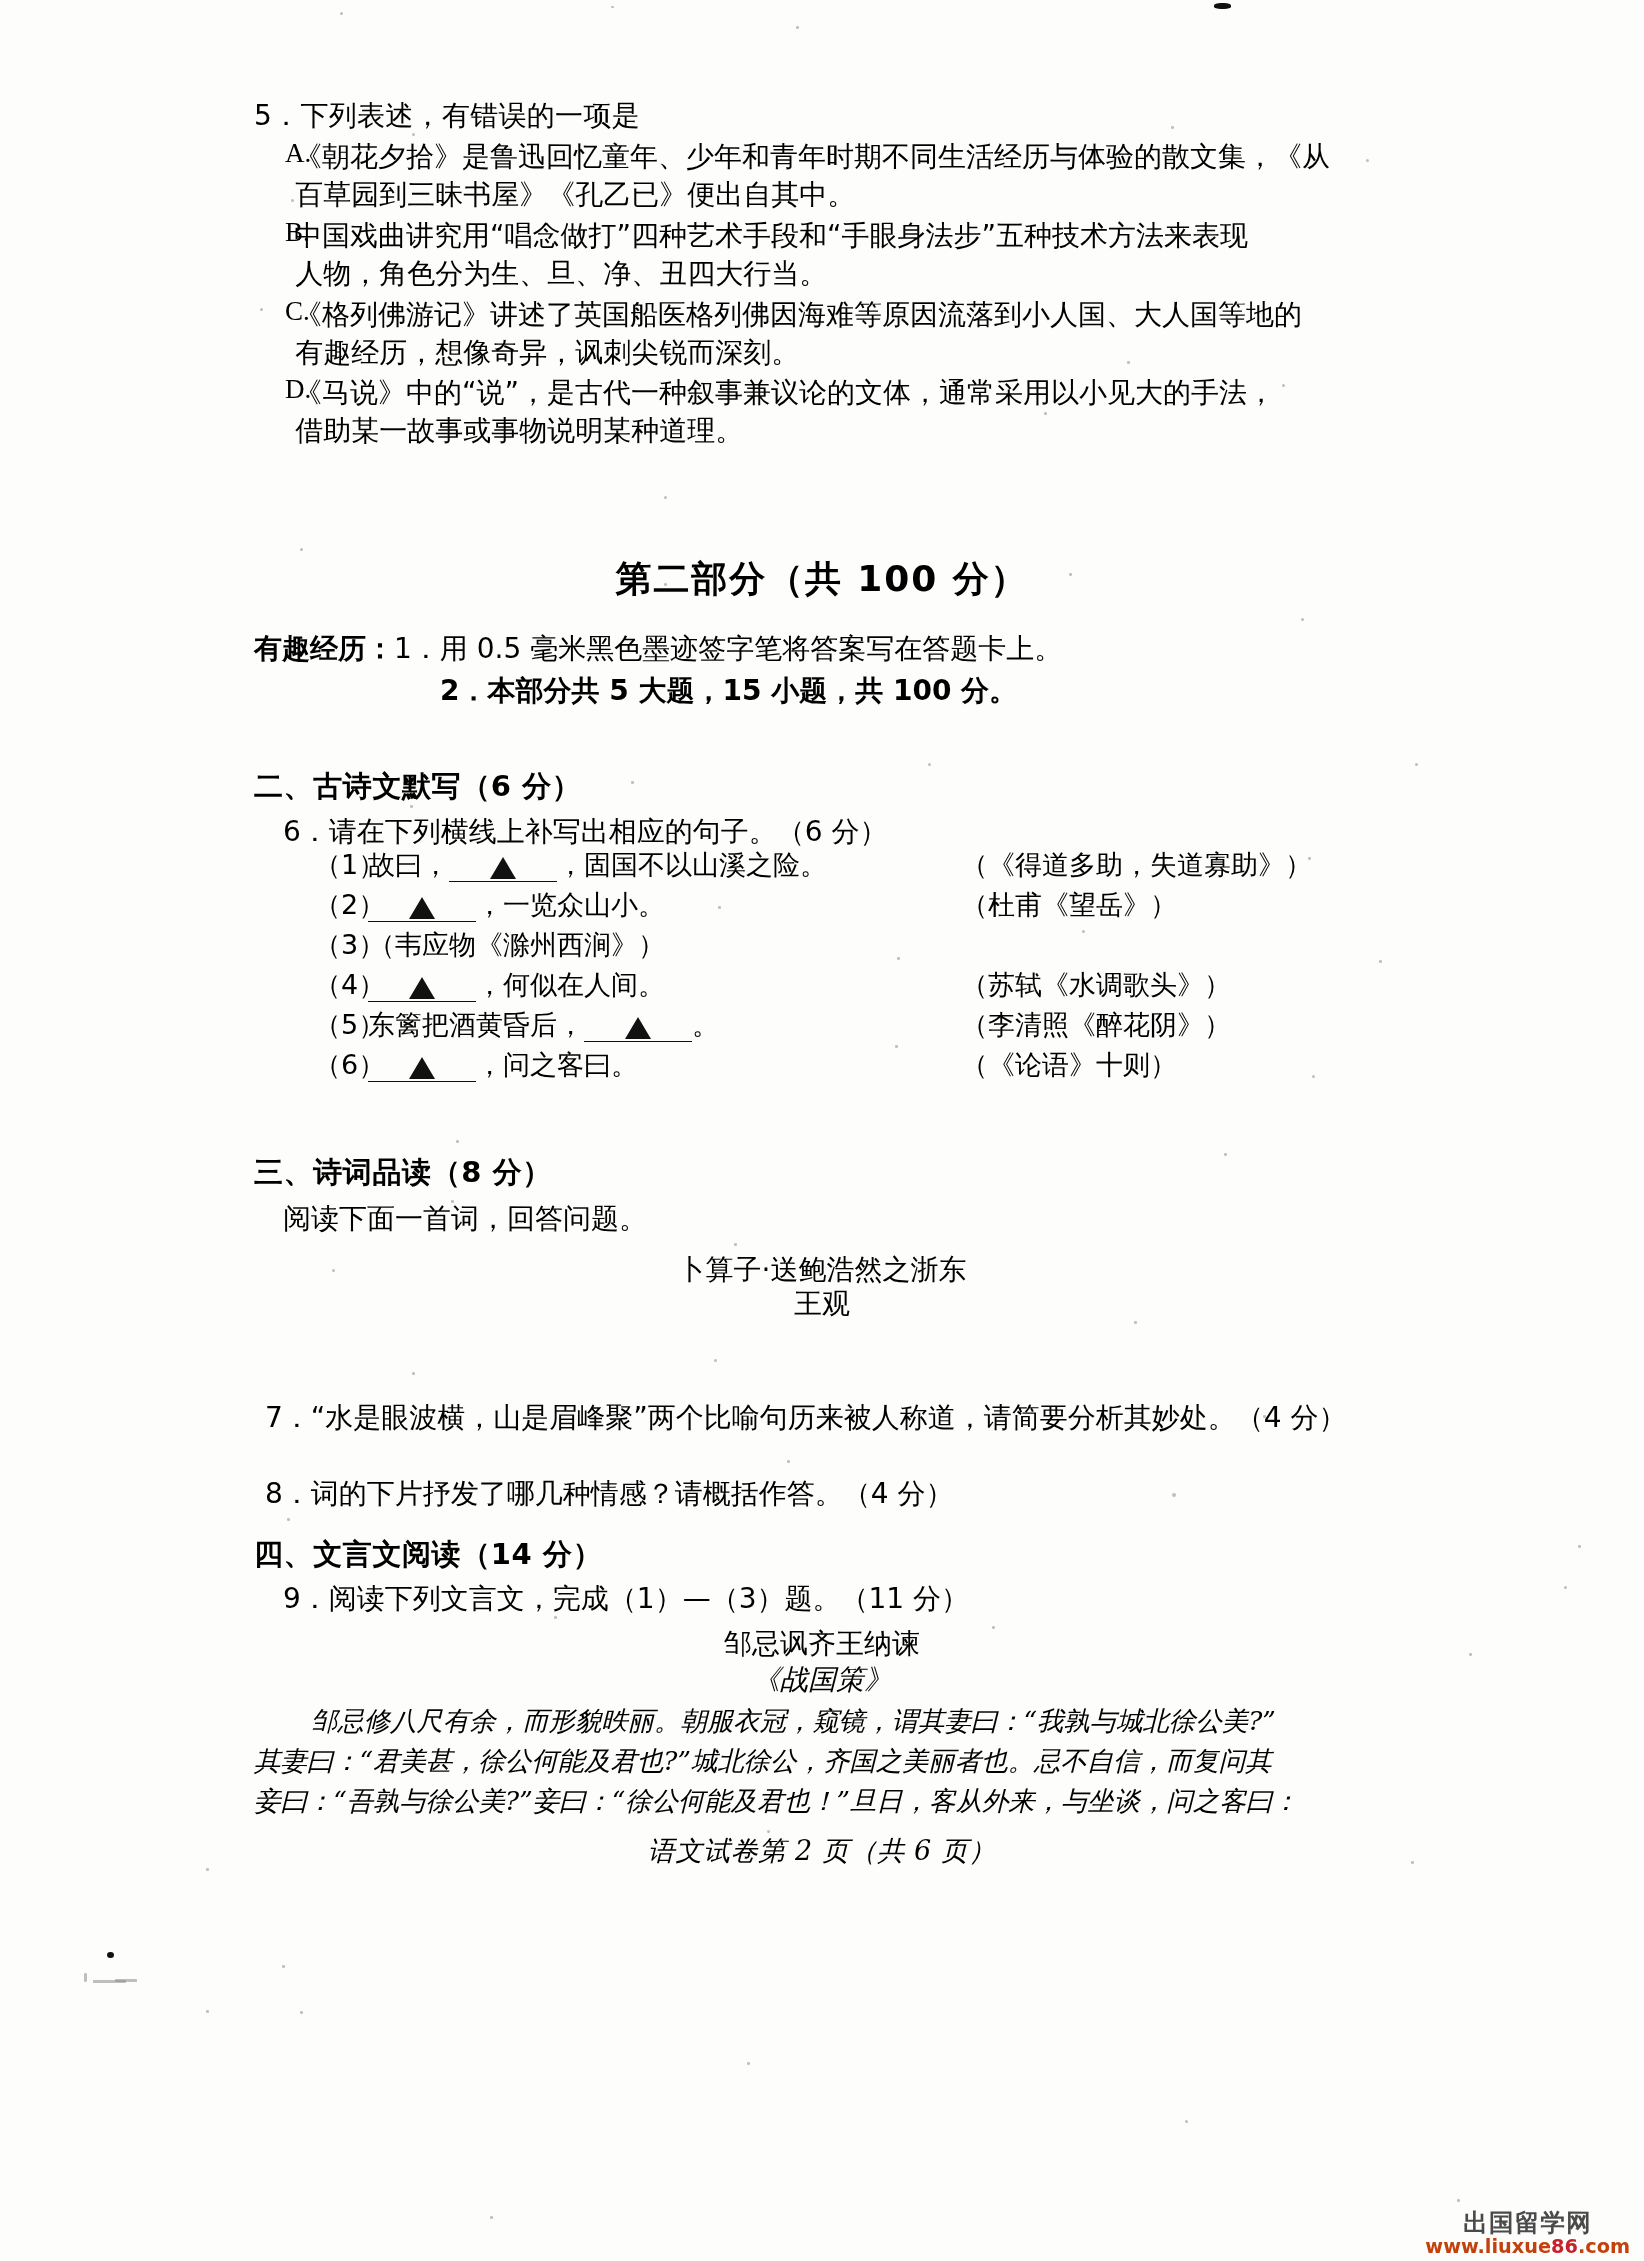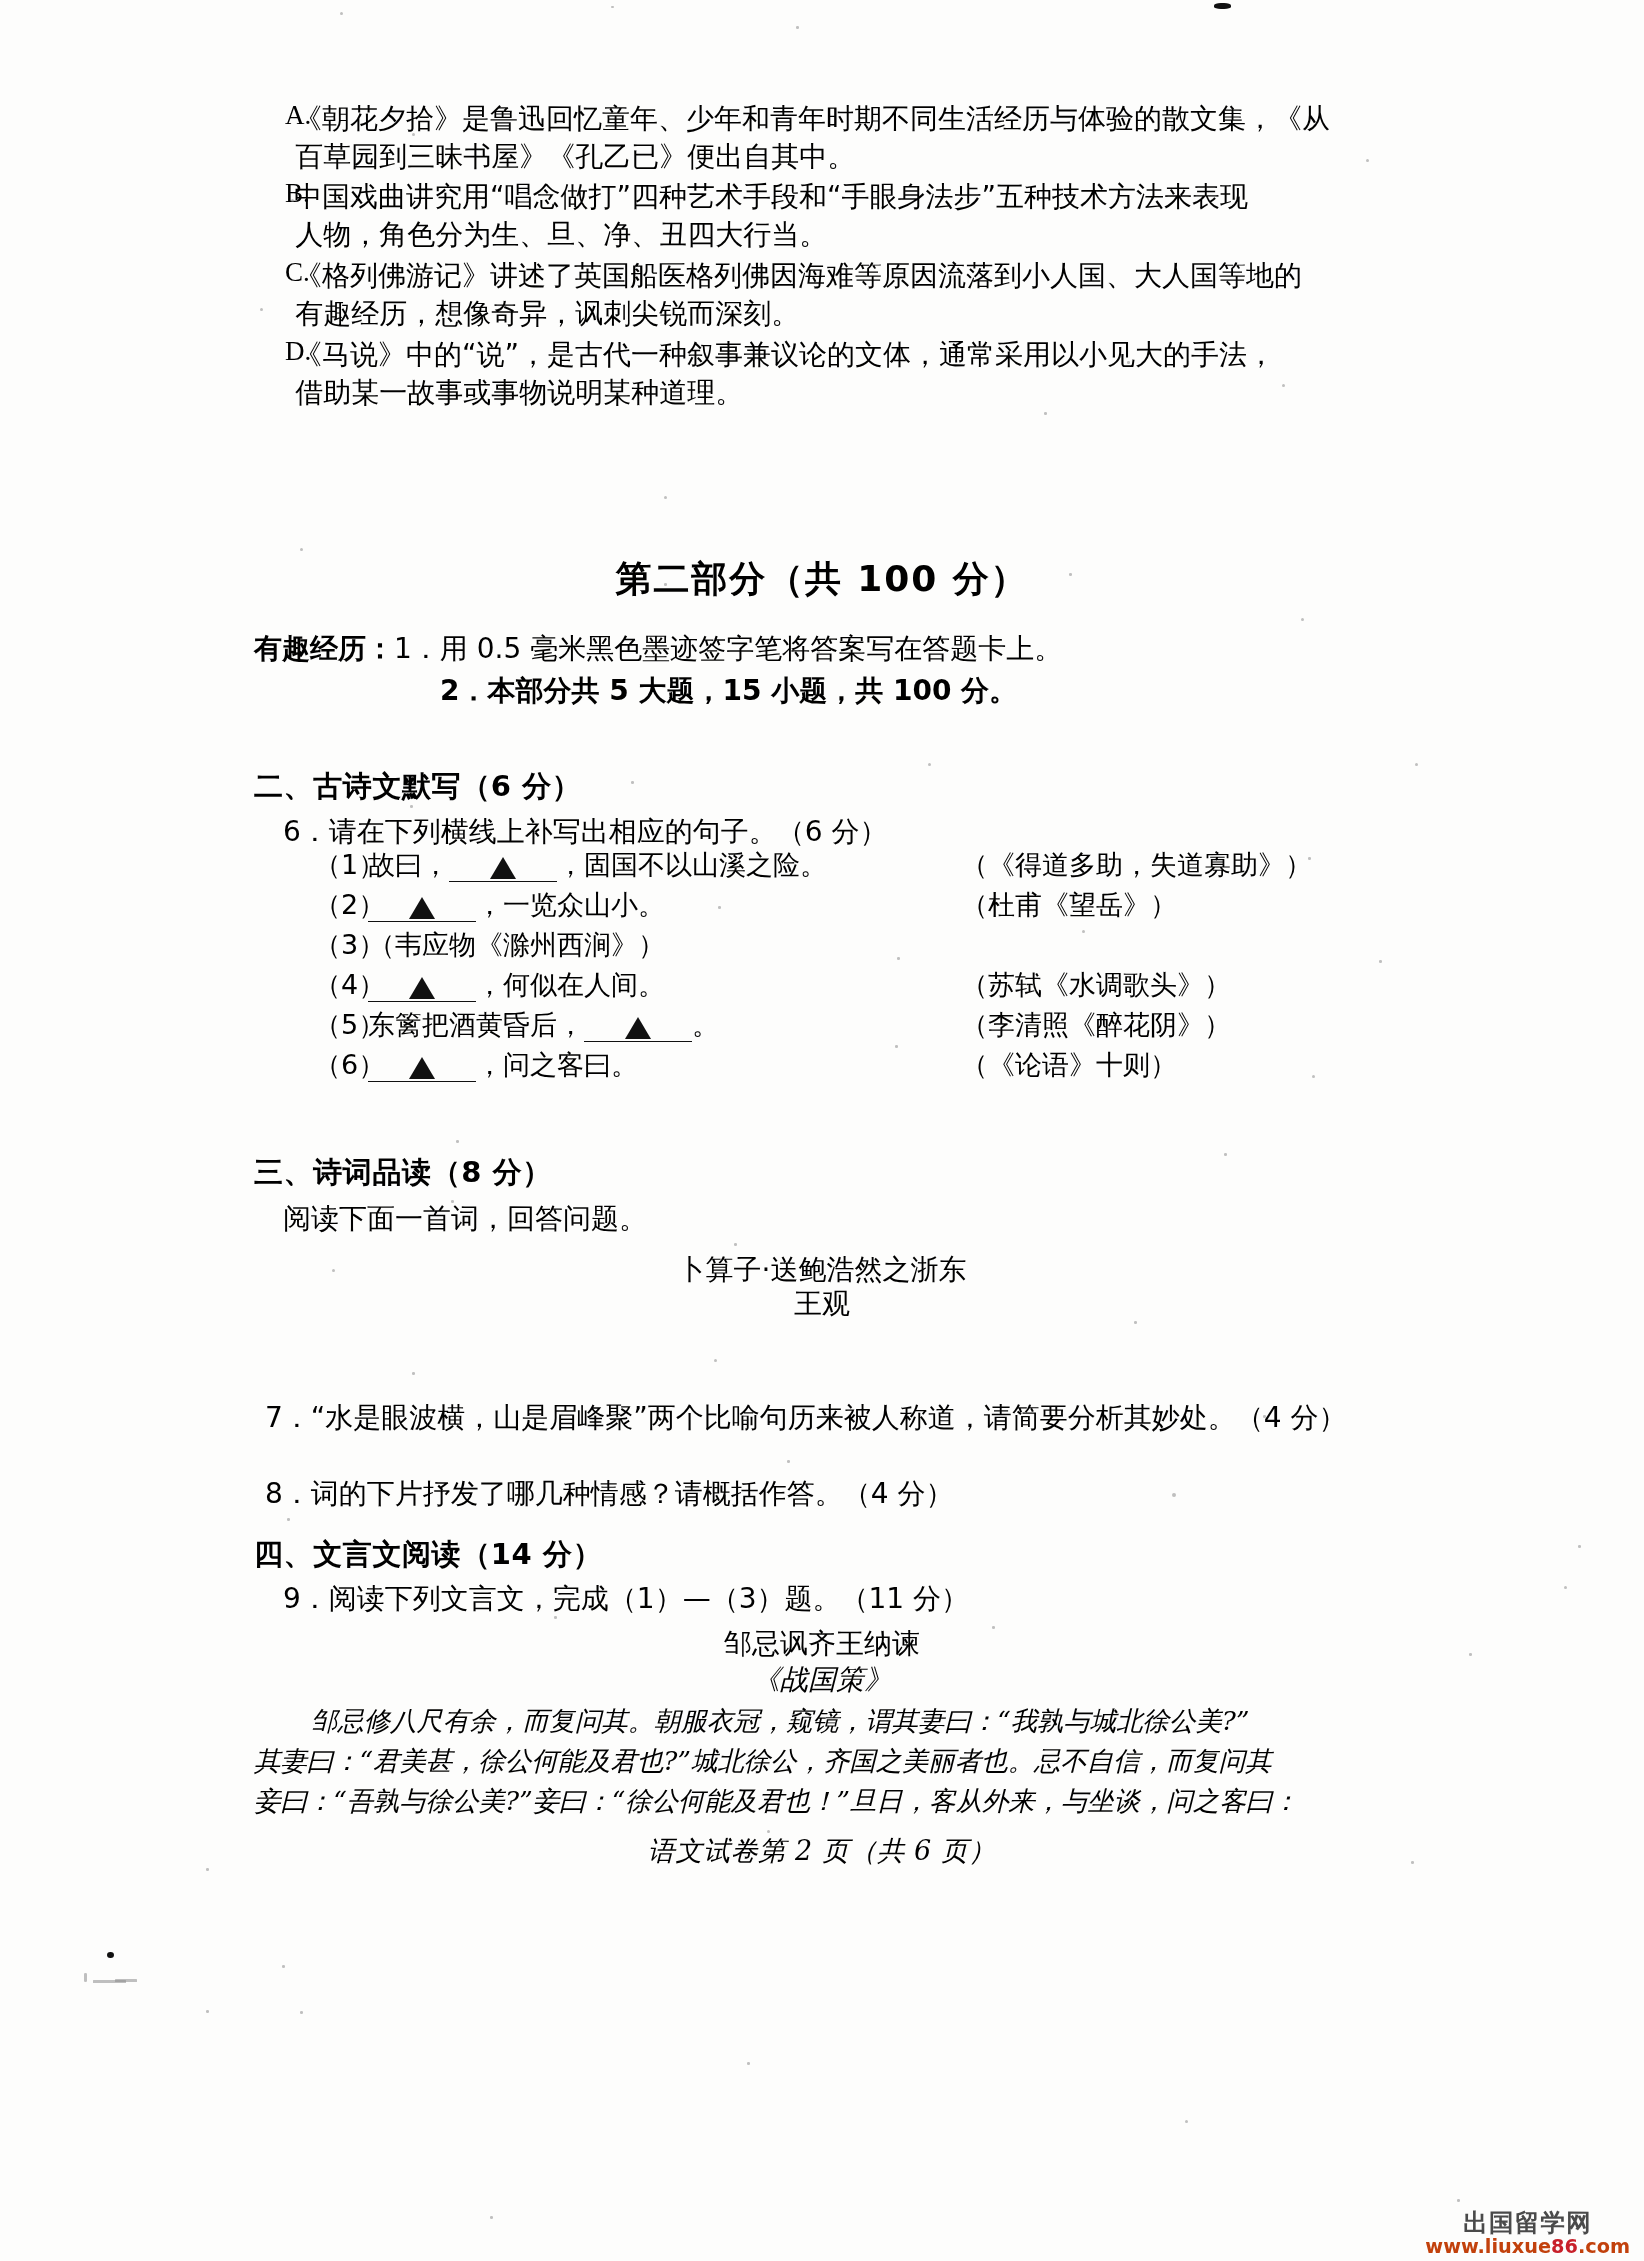--- a/index.html
+++ b/index.html
@@ -218,20 +218,21 @@
     border-radius: 40%;
   }
 </style>
 </head>
 <body>
 
 <div id="page">
   <div class="sheet">
 
     <div class="content">
+      <div class="q-line stem">5．下列表述，有错误的一项是</div>
 
       <div class="opt">
         <div class="opt-letter">A.</div>
         <div class="opt-body">
           <span class="l">《朝花夕拾》是鲁迅回忆童年、少年和青年时期不同生活经历与体验的散文集，《从</span>
           <span class="l l2">百草园到三昧书屋》《孔乙已》便出自其中。</span>
         </div>
       </div>
 
       <div class="opt">
@@ -316,21 +317,21 @@
     <div class="num-q" style="top:1399px; left:265px;">7．“水是眼波横，山是眉峰聚”两个比喻句历来被人称道，请简要分析其妙处。（4 分）</div>
     <div class="num-q" style="top:1443px; left:265px;margin-top:32px;">8．词的下片抒发了哪几种情感？请概括作答。（4 分）</div>
 
     <div class="sec-head" style="top:1535px;">四、文言文阅读（14 分）</div>
     <div class="num-q" style="top:1580px;">9．阅读下列文言文，完成（1）—（3）题。（11 分）</div>
 
     <div class="centered" style="top:1625px;">邹忌讽齐王纳谏</div>
     <div class="centered kai" style="top:1661px;">《战国策》</div>
 
     <div class="prose kai" style="top:1701px;">
-      <div class="pl indent2">邹忌修八尺有余，而复问其。朝服衣冠，窥镜，谓其妻曰：“我孰与城北徐公美?”</div>
+      <div class="pl indent2">邹忌修八尺有余，而形貌昳丽。朝服衣冠，窥镜，谓其妻曰：“我孰与城北徐公美?”</div>
       <div class="pl">其妻曰：“君美甚，徐公何能及君也?”城北徐公，齐国之美丽者也。忌不自信，而复问其</div>
       <div class="pl">妾曰：“吾孰与徐公美?”妾曰：“徐公何能及君也！”旦日，客从外来，与坐谈，问之客曰：</div>
     </div>
 
     <div class="footer kai">语文试卷第 2 页（共 6 页）</div>
 
     <div class="watermark">
       <div class="wm-cn">出国留学网</div>
       <div class="wm-url"><span class="wm-blue">www.liuxue</span><span class="wm-red">86</span><span class="wm-blue">.com</span></div>
     </div>

